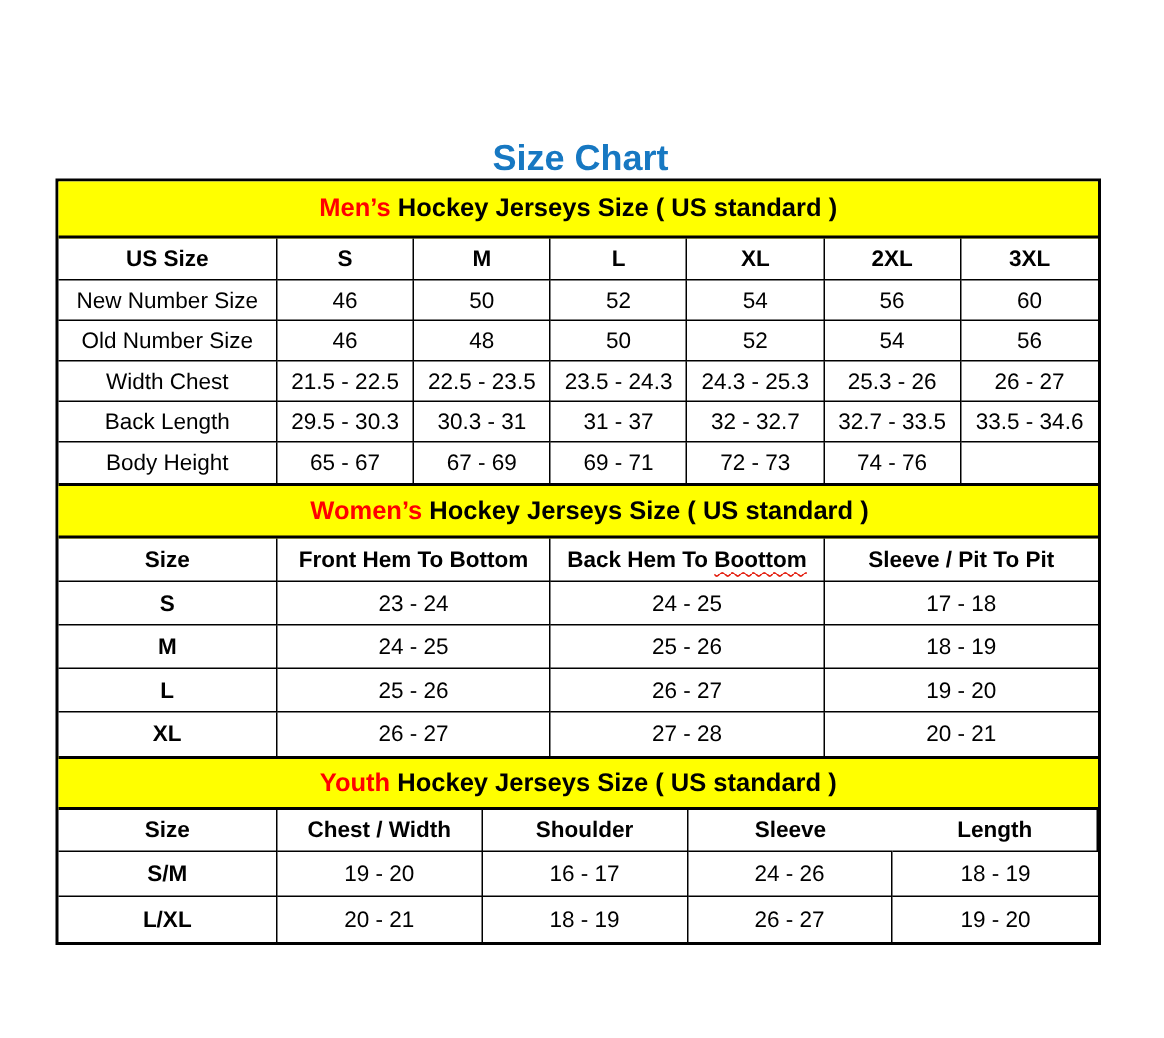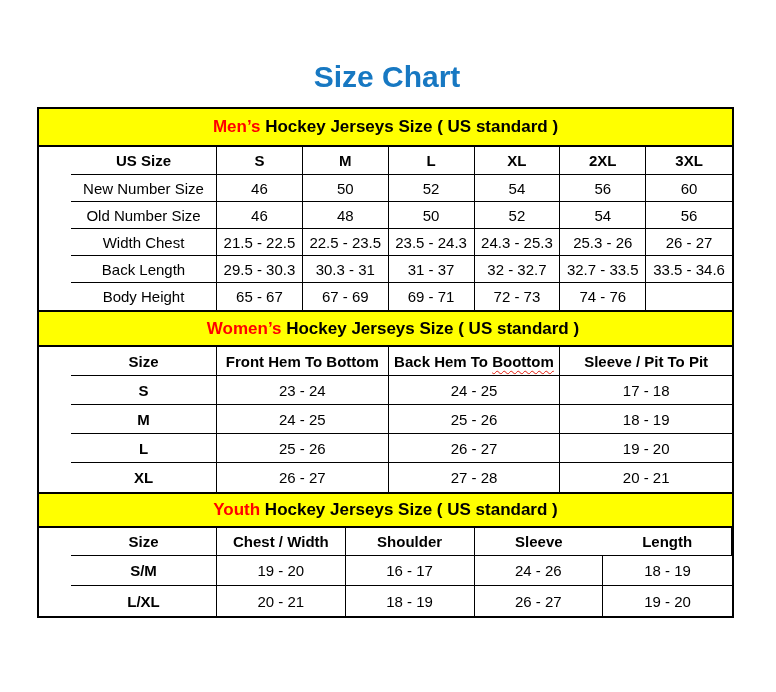--- a/index.html
+++ b/index.html
@@ -15,52 +15,52 @@
     position: relative;
     width: 776px;
     height: 692px;
     background: #ffffff;
     font-family: "Liberation Sans", sans-serif;
     color: #000;
     overflow: hidden;
   }
   .title {
     margin: 0 0 0 37px;
-    padding-top: 60px;
+    padding-top: 92px;
     width: 700px;
     text-align: center;
-    font-size: 30px;
+    font-size: 24px;
     font-weight: 700;
     letter-spacing: 0px;
     color: var(--title-blue);
   }
   .chart {
     position: absolute;
     left: 37px;
-    top: 107px;
+    top: 119px;
     width: 697px;
     border: 2px solid var(--border-black);
     background: #fff;
   }
   .banner {
     background: var(--banner-yellow);
     border-bottom: 2px solid var(--border-black);
     display: flex;
     align-items: center;
     justify-content: center;
     font-weight: 700;
     font-size: 17px;
     white-space: pre;
   }
   .sec:not(:first-child) .banner { border-top: 2px solid var(--border-black); }
   .sec-mens  .banner { height: 38px; }
   .sec-womens .banner { height: 37px; padding-left: 15px; }
   .sec-youth .banner { height: 36px; }
   .banner-hl { color: var(--highlight-red); }
-  .grid { display: grid; margin-left: 32px; }
+  .grid { display: grid; }
   .g-mens   { grid-template-columns: 146px repeat(6, 1fr); }
   .g-womens { grid-template-columns: 146px repeat(3, 1fr); }
   .g-youth  { grid-template-columns: 146px repeat(4, 1fr); }
   .cell {
     display: flex;
     align-items: center;
     justify-content: center;
     border-right: 1px solid var(--border-black);
     border-bottom: 1px solid var(--border-black);
     font-size: 15px;

